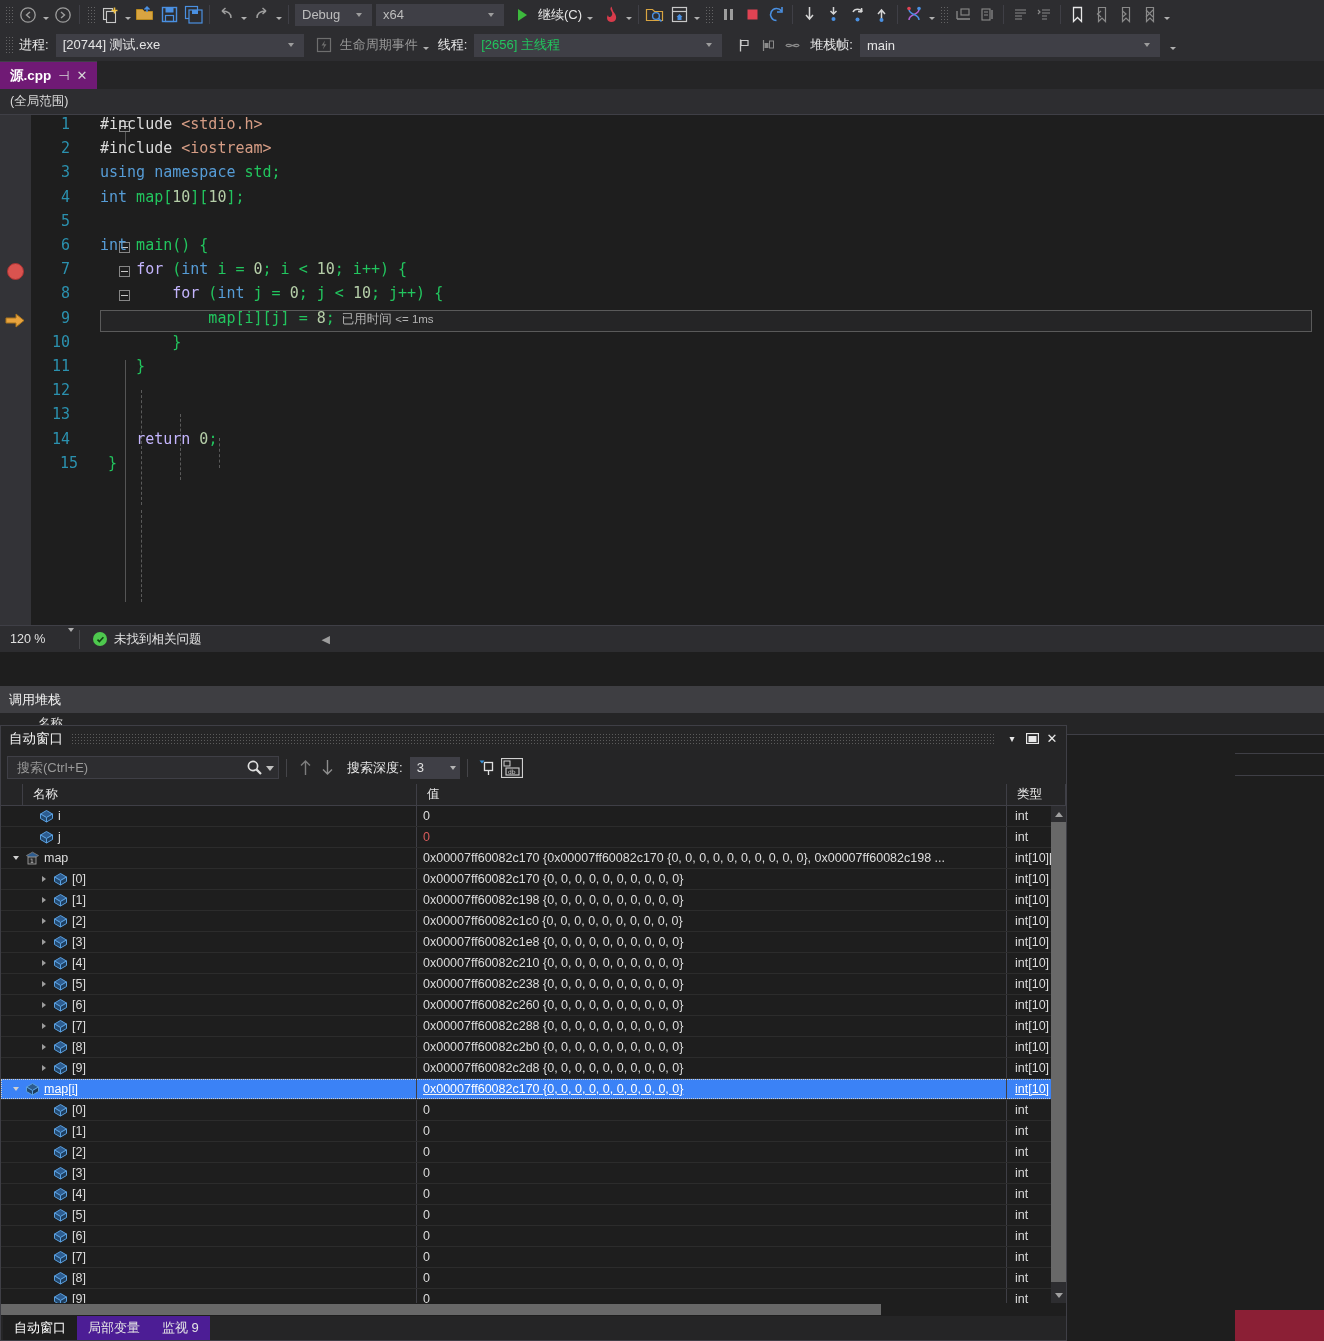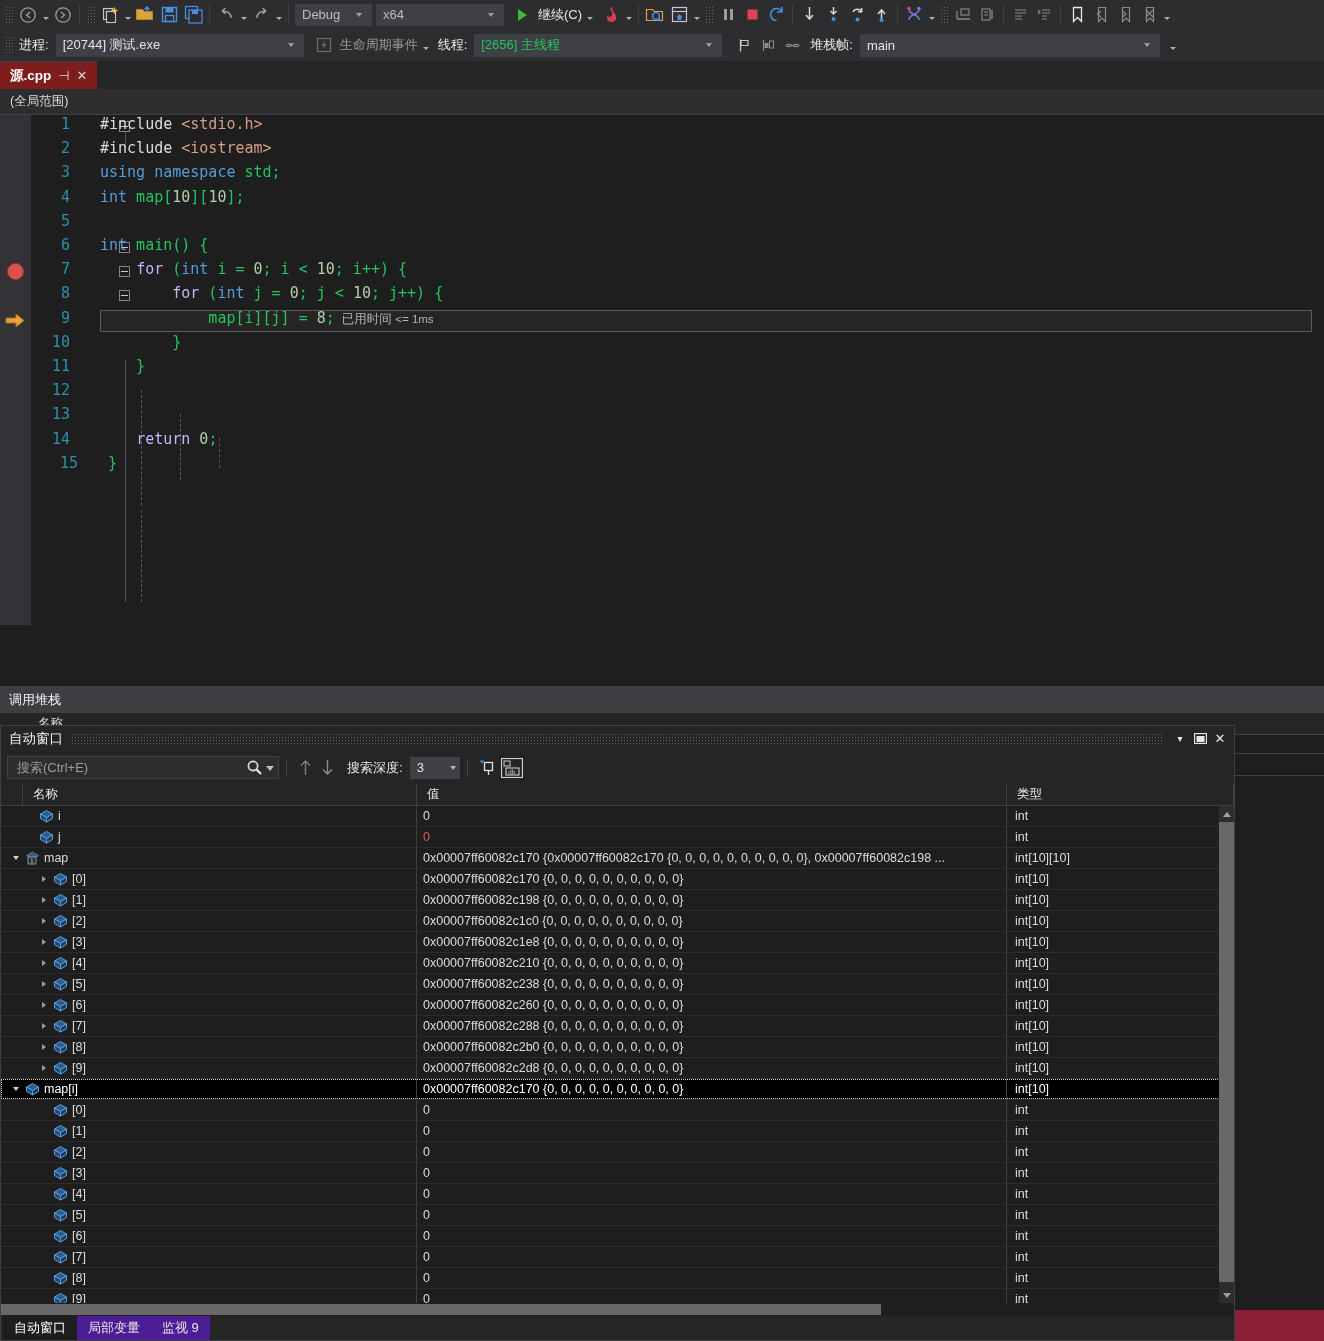--- a/index.html
+++ b/index.html
@@ -44,21 +44,21 @@
   .combo .cv { flex:1; overflow:hidden; white-space:nowrap; }
   .combo .carr { width:12px; display:flex; align-items:center; justify-content:center; }
   .combo .carr::after { content:""; border-left:3.5px solid transparent; border-right:3.5px solid transparent; border-top:4px solid #9d9d9d; }
   .lbl { color:#e6e6e6; font-size:13px; white-space:nowrap; }
   .lbl.dim { color:#999; }
 
   
   #editor-region { position:absolute; left:0; top:61px; width:1324px; height:591px; background:#1e1e1e; }
   .tabstrip { height:28px; background:#252526; display:flex; align-items:stretch; }
   .tab {
-    background:#7f1d1d; display:flex; align-items:center; gap:7px; padding:0 9px 0 10px;
+    background:#701a75; display:flex; align-items:center; gap:7px; padding:0 9px 0 10px;
     border-top:1px solid #3f3f46; position:relative;
   }
   .tab .tname { font-weight:bold; color:#ffffff; font-size:13.5px; }
   .tab .pin, .tab .xc { color:#d6d6d6; font-size:13px; }
   .navbar {
     height:26px; background:#2d2d30; display:flex; align-items:stretch; border-bottom:1px solid #3f3f46;
   }
   .navbar .nb-combo {
     width:700px; display:flex; align-items:center; gap:6px; padding:0 6px;
     border-right:1px solid #3f3f46; color:#dcdcdc; font-size:12.5px;
@@ -107,21 +107,21 @@
   #callstack-panel { position:absolute; left:0; top:686px; width:1324px; height:655px; background:#252526; }
   .cs-title { height:27px; display:flex; align-items:center; padding-left:9px; color:#f0f0f0; font-size:13px; background:#3e3e42; }
   .cs-header { height:22px; background:#252526; border-bottom:1px solid #3f3f46; display:flex; align-items:center; }
   .cs-col { padding-left:38px; color:#dcdcdc; font-size:12.5px; }
   .cs-body { background:#1e1e1e; height:calc(100% - 49px); position:relative; }
   .cs-hline { position:absolute; left:1235px; right:0; height:1px; background:#3f3f46; }
   .cs-bottombar { position:absolute; left:1235px; bottom:0; right:0; height:31px; background:#8b1f35; }
 
   
   #autos-window {
-    position:absolute; left:0; top:725px; width:1235px; height:616px;
+    position:absolute; left:0; top:725px; width:1067px; height:616px;
     background:#252526; border:1px solid #3f3f46; display:flex; flex-direction:column;
   }
   .aw-titlebar { height:25px; background:#252526; display:flex; align-items:center; padding:0 4px 0 8px; }
   .aw-title { color:#f2f2f2; font-size:13.5px; white-space:nowrap; }
   .aw-dots { flex:1; height:12px; margin:0 8px;
     background-image: radial-gradient(#5b5b5b 0.8px, transparent 1px); background-size:3px 3px; }
   .aw-tb-btn { width:20px; height:20px; display:flex; align-items:center; justify-content:center; color:#e8e8e8; font-size:13px; }
   .aw-toolbar { height:33px; background:#252526; display:flex; align-items:center; padding:0 6px; gap:0; }
   .searchbox {
     width:272px; height:23px; background:#2d2d30; border:1px solid #3f3f46;
@@ -142,21 +142,21 @@
 
   
   .grid-head { height:22px; background:#252526; display:flex; border-bottom:1px solid #3f3f46; }
   .gh { color:#e8e8e8; font-size:12.5px; display:flex; align-items:center; border-right:1px solid #3f3f46; padding-left:10px; }
   .gh.c0 { width:22px; padding:0; }
   .gh.c1 { width:394px; }
   .gh.c2 { width:590px; }
   .gh.c3 { flex:1; }
   .grid-body { flex:1; background:#1e1e1e; position:relative; overflow:hidden; }
   .vrow { height:21px; display:flex; border-bottom:1px solid #2c2c2c; position:relative; }
-  .vrow.sel { background:#000000; }
+  .vrow.sel { background:#3b82f6;text-decoration:underline; }
   .vrow.sel .vname, .vrow.sel .vval, .vrow.sel .vtype { color:#ffffff; }
   .vrow.sel::after {
     content:""; position:absolute; inset:0; border:1px dotted #cfcfcf; pointer-events:none;
   }
   .vc-name { width:416px; display:flex; align-items:center; border-right:1px solid #3f3f46; overflow:hidden; }
   .vc-val  { width:590px; display:flex; align-items:center; border-right:1px solid #3f3f46; padding-left:6px; overflow:hidden; }
   .vc-type { flex:1; display:flex; align-items:center; padding-left:8px; overflow:hidden; }
   .twisty { width:14px; height:21px; display:flex; align-items:center; justify-content:center; flex:0 0 14px; }
   .twisty.none { }
   .twisty .tri-r { width:0;height:0;border-left:4.5px solid #9d9d9d;border-top:3.5px solid transparent;border-bottom:3.5px solid transparent; }
@@ -497,20 +497,34 @@
             </svg></div><div class="exec-hl" style="top: 1px;"></div><span class="lnum">9</span><span class="ctext"><span class="ident">            map[i][j] = </span><span class="num">8</span><span class="ident">;</span><span class="elapsed">&nbsp;&nbsp;<span>已用时间</span> <span class="ms">&lt;= 1ms</span></span></span></div>
         <div class="cl" style="top: 217.8px; position: absolute; left: 0px; right: 0px;"><span class="lnum">10</span><span class="ctext"><span class="ident">        }</span></span></div>
         <div class="cl" style="top: 242px; position: absolute; left: 0px; right: 0px;"><span class="lnum">11</span><span class="ctext"><span class="ident">    }</span></span></div>
         <div class="cl" style="top: 266.2px; position: absolute; left: 0px; right: 0px;"><span class="lnum">12</span><span class="ctext"></span></div>
         <div class="cl" style="top: 290.4px; position: absolute; left: 0px; right: 0px;"><span class="lnum">13</span><span class="ctext"></span></div>
         <div class="cl" style="top: 314.6px; position: absolute; left: 0px; right: 0px;"><span class="lnum">14</span><span class="ctext"><span class="ident">    </span><span class="kp">return</span><span class="ident"> </span><span class="num">0</span><span class="ident">;</span></span></div>
         <div class="cl" style="top: 338.8px; position: absolute; left: 8px; right: 0px;"><span class="lnum">15</span><span class="ctext"><span class="ident">}</span></span></div>
       </div>
   </div>
 
+  <div class="editor-status">
+    <div class="zoomcombo">
+      <span style="flex:1">120 %</span>
+      <span class="carr"></span>
+    </div>
+    <div class="es-sep"></div>
+    <span class="ok-circle">
+      <svg width="9" height="9" viewBox="0 0 9 9">
+          <path d="M1.5 4.6 L3.4 6.6 L7.4 2.3" stroke="#114411" stroke-width="1.6" fill="none"></path>
+        </svg>
+    </span>
+    <span style="color:#e4e4e4; font-size:12.5px;">未找到相关问题</span>
+    <span class="es-left-arrow">◀</span>
+  </div>
 </div>
 
 <div id="callstack-panel">
   <div class="cs-title">调用堆栈</div>
   <div class="cs-header">
     <span class="cs-col">名称</span>
   </div>
   <div class="cs-body">
     <div class="cs-hline" style="top:18px;"></div>
     <div class="cs-hline" style="top:40px;"></div>

